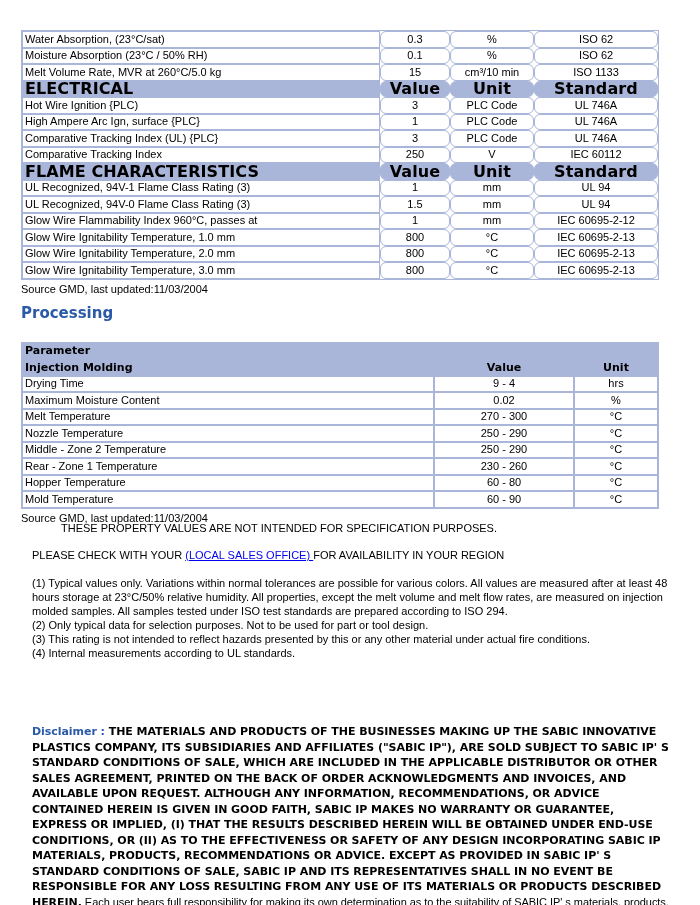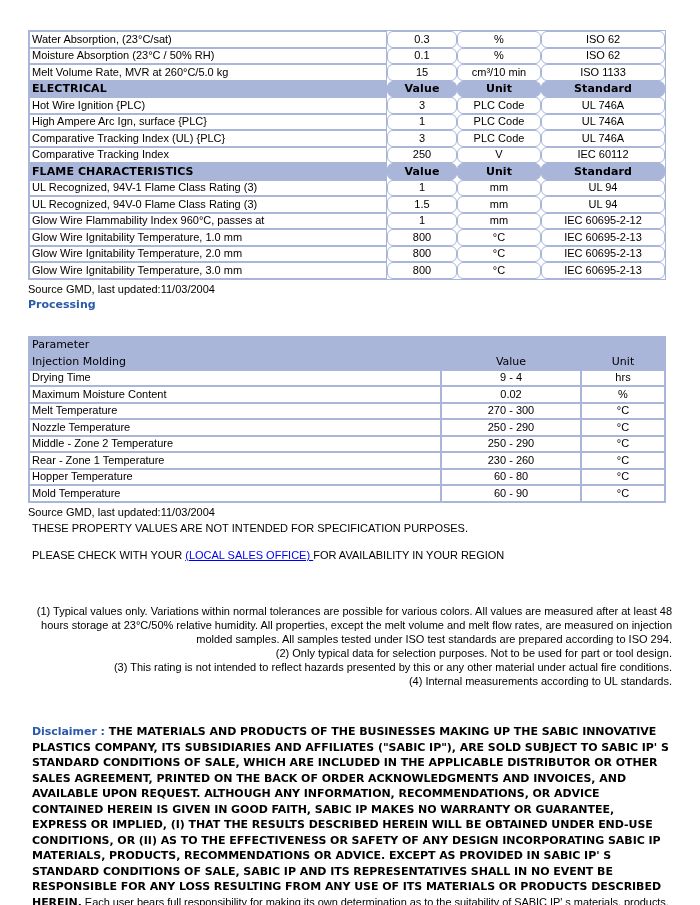--- a/index.html
+++ b/index.html
@@ -1,33 +1,33 @@
 <!DOCTYPE html>
 <html><head>
 <meta charset="utf-8">
 <style>
   html, body { margin: 0; padding: 0; background: #ffffff; }
   body { width: 700px; height: 905px; overflow: hidden; position: relative;
          font-family: "Liberation Sans", sans-serif; font-size: 11px; color: #000; }
-  .wrap { position: absolute; left: 28px; top: 30px; width: 636px; }
+  .wrap { position: absolute; left: 21px; top: 30px; width: 636px; }
   table.props { border-collapse: separate; border-spacing: 0; width: 636px;
                 border: 1px solid #aab6d9; table-layout: fixed; }
   table.props td { height: 14.5px; padding: 0 2px; border: 1px solid #aab6d9;
                    white-space: nowrap; overflow: hidden; line-height: 13px; }
   table.props td.c { text-align: center; border-radius: 6px; }
   table.props tr.hdr td { background: #aab6d9; font-weight: bold; font-family: "DejaVu Sans", sans-serif;
-                          font-size: 11px; border-color: #aab6d9; letter-spacing: 0.1px; }
+                          font-size: 16px; border-color: #aab6d9; letter-spacing: 0.1px; }
   .src { text-align: left; font-size: 11px; margin-top: 2px; height: 14px; line-height: 14px; }
-  .section-title { color: #2a5aa8; font-weight: bold; font-size: 11px; font-family: "DejaVu Sans", sans-serif;
-                   margin-top: 2px; height: 14px; }
+  .section-title { color: #2a5aa8; font-weight: bold; font-size: 15px; font-family: "DejaVu Sans", sans-serif;
+                   margin-top: 8px; height: 14px; }
   table.proc { border-collapse: separate; border-spacing: 0; width: 636px; table-layout: fixed;
                border: 1px solid #aab6d9; margin-top: 24px; }
   table.proc td { height: 14.5px; padding: 0 2px; border: 1px solid #aab6d9; line-height: 13px; white-space: nowrap; }
   table.proc td.c { text-align: center; }
-  table.proc tr.hdr td { background: #aab6d9; font-weight: normal; font-family: "DejaVu Sans", sans-serif; }
+  table.proc tr.hdr td { background: #aab6d9; font-weight: bold; font-family: "DejaVu Sans", sans-serif; }
   .note { font-size: 11px; line-height: 14px; }
   .para { position: absolute; left: 32px; width: 640px; }
   a.link { color: #0000ee; text-decoration: underline; }
   .disc { font-family: "DejaVu Sans", sans-serif; font-weight: bold; font-size: 11px; line-height: 15.5px; letter-spacing: -0.05px; }
   .disc .lbl { color: #2a5aa8; }
   .disc .plain { font-family: "Liberation Sans", sans-serif; font-weight: normal; }
 </style>
 </head>
 <body>
 
@@ -188,27 +188,27 @@
         <tr>
           <td>Mold Temperature</td>
           <td class="c">60 - 90</td>
           <td class="c">°C</td>
         </tr>
       </tbody>
   </table>
   <div class="src">Source GMD, last updated:11/03/2004</div>
 </div>
 
-<div class="para note" style="top:521px;">THESE PROPERTY VALUES ARE NOT INTENDED FOR SPECIFICATION PURPOSES.</div>
+<div class="para note" style="top:521px;margin-left:29px;">THESE PROPERTY VALUES ARE NOT INTENDED FOR SPECIFICATION PURPOSES.</div>
 
 <div class="para note" style="top:548px;">
   <span>PLEASE CHECK WITH YOUR </span><a class="link" href="#">(LOCAL SALES OFFICE) </a><span>FOR AVAILABILITY IN YOUR REGION</span>
 </div>
 
-<div class="para note" style="top:604px;text-align:right;">
+<div class="para note" style="top:576px;">
   <div>(1) Typical values only. Variations within normal tolerances are possible for various colors. All values are measured after at least 48 hours storage at 23°C/50% relative humidity. All properties, except the melt volume and melt flow rates, are measured on injection molded samples. All samples tested under ISO test standards are prepared according to ISO 294.</div>
   <div>(2) Only typical data for selection purposes. Not to be used for part or tool design.</div>
   <div>(3) This rating is not intended to reflect hazards presented by this or any other material under actual fire conditions.</div>
   <div>(4) Internal measurements according to UL standards.</div>
 </div>
 
 <div class="para disc" style="top:724px; width:638px;">
   <span class="lbl">Disclaimer : </span><span>THE MATERIALS AND PRODUCTS OF THE BUSINESSES MAKING UP THE SABIC INNOVATIVE PLASTICS COMPANY, ITS SUBSIDIARIES AND AFFILIATES ("SABIC IP"), ARE SOLD SUBJECT TO SABIC IP' S STANDARD CONDITIONS OF SALE, WHICH ARE INCLUDED IN THE APPLICABLE DISTRIBUTOR OR OTHER SALES AGREEMENT, PRINTED ON THE BACK OF ORDER ACKNOWLEDGMENTS AND INVOICES, AND AVAILABLE UPON REQUEST. ALTHOUGH ANY INFORMATION, RECOMMENDATIONS, OR ADVICE CONTAINED HEREIN IS GIVEN IN GOOD FAITH, SABIC IP MAKES NO WARRANTY OR GUARANTEE, EXPRESS OR IMPLIED, (I) THAT THE RESULTS DESCRIBED HEREIN WILL BE OBTAINED UNDER END-USE CONDITIONS, OR (II) AS TO THE EFFECTIVENESS OR SAFETY OF ANY DESIGN INCORPORATING SABIC IP MATERIALS, PRODUCTS, RECOMMENDATIONS OR ADVICE. EXCEPT AS PROVIDED IN SABIC IP' S STANDARD CONDITIONS OF SALE, SABIC IP AND ITS REPRESENTATIVES SHALL IN NO EVENT BE RESPONSIBLE FOR ANY LOSS RESULTING FROM ANY USE OF ITS MATERIALS OR PRODUCTS DESCRIBED HEREIN.</span><span class="plain"> Each user bears full responsibility for making its own determination as to the suitability of SABIC IP' s materials, products, recommendations, or advice for its own particular use. Each</span>
 </div>
 

